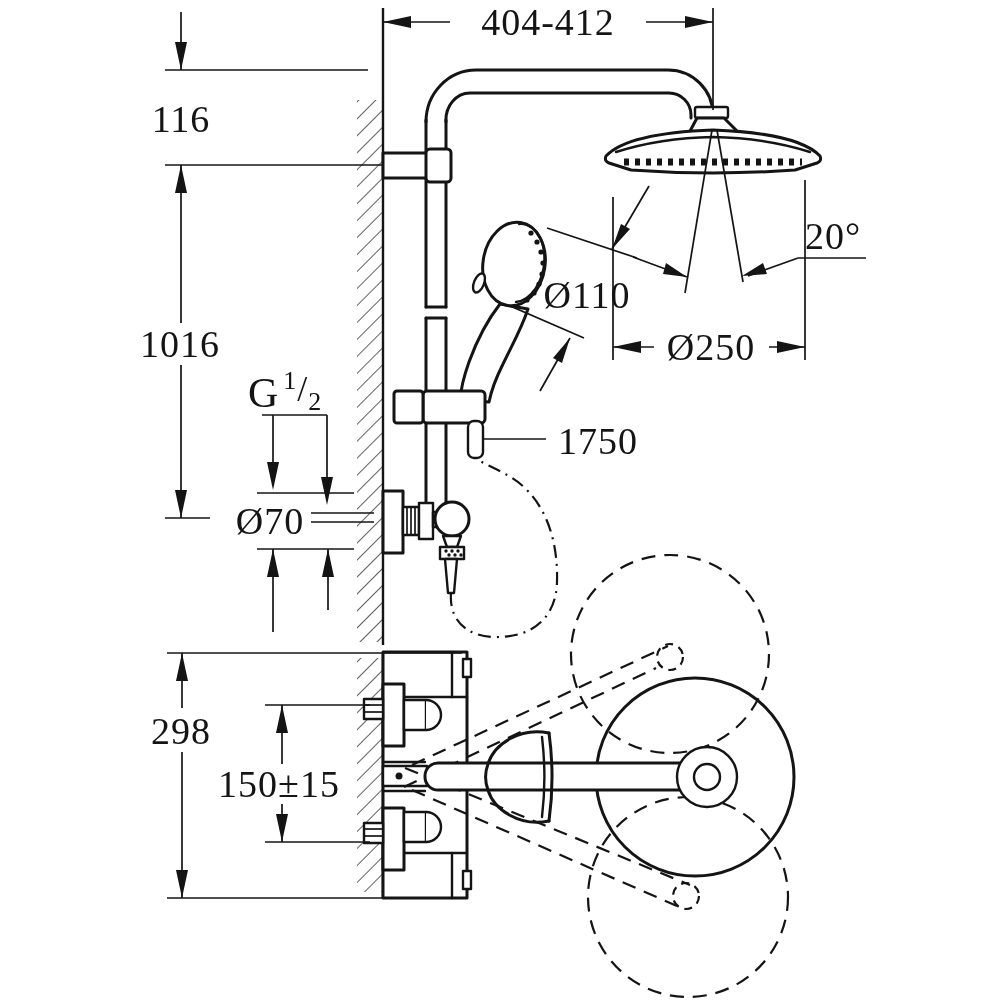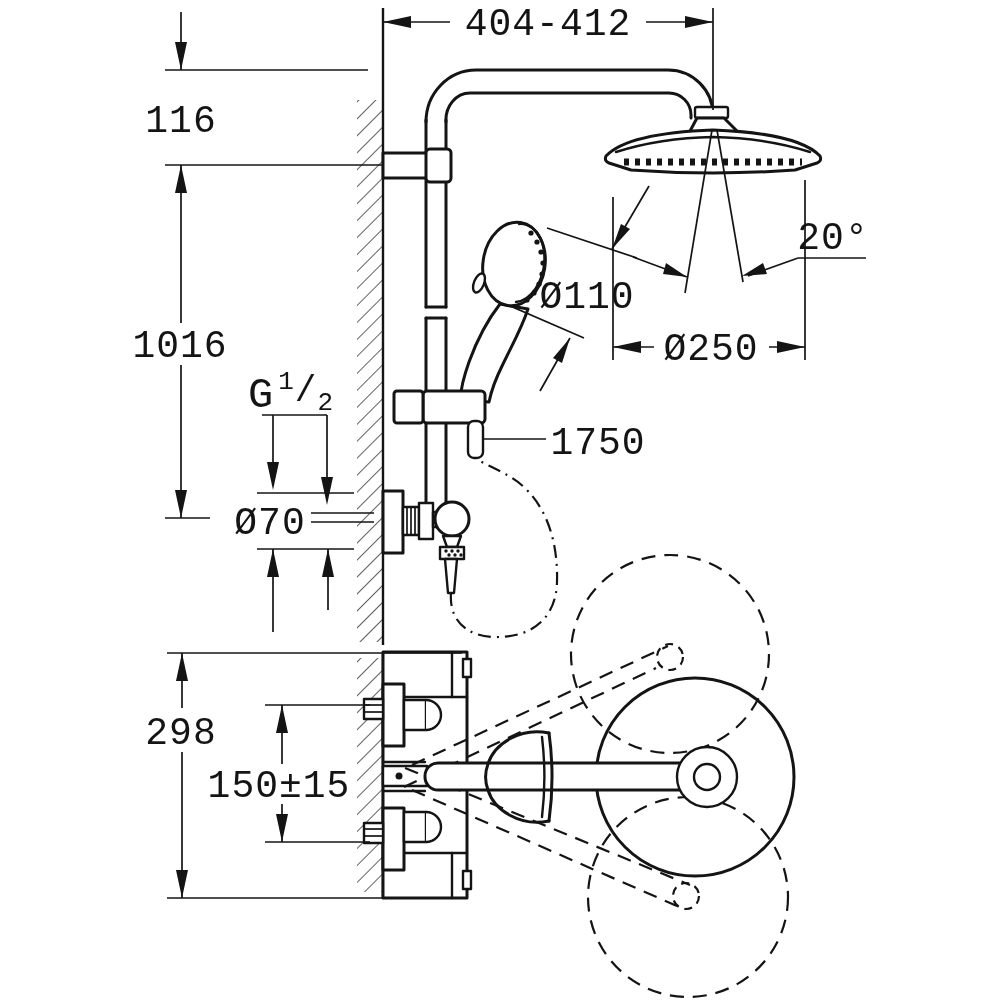--- a/index.html
+++ b/index.html
@@ -1,16 +1,16 @@
 <!DOCTYPE html>
 <html><head>
 <meta charset="utf-8">
 <style>
   html,body{margin:0;padding:0;background:#fff;}
-  .stage{width:1000px;height:1000px;background:#fff;position:relative;font-family:Liberation Mono, monospace;}
+  .stage{width:1000px;height:1000px;background:#fff;position:relative;font-family:Liberation Serif, serif;}
   svg{display:block;}
   .outline{fill:none;stroke:#141414;stroke-width:3;stroke-linejoin:round;stroke-linecap:round;}
   .outline-f{fill:#fff;stroke:#141414;stroke-width:3;stroke-linejoin:round;}
   .detail{fill:none;stroke:#141414;stroke-width:2.4;stroke-linejoin:round;stroke-linecap:round;}
   .detail-f{fill:#fff;stroke:#141414;stroke-width:2.4;stroke-linejoin:round;}
   .dim{fill:none;stroke:#141414;stroke-width:1.7;stroke-linecap:butt;}
   .arrow{fill:#141414;stroke:none;}
   .dash{fill:none;stroke:#141414;stroke-width:2.2;stroke-dasharray:14 9;}
   .dashdot{fill:none;stroke:#141414;stroke-width:2.2;stroke-dasharray:13 6 2 6;}
   .dimtext{fill:#141414;font-size:38px;letter-spacing:1px;}

